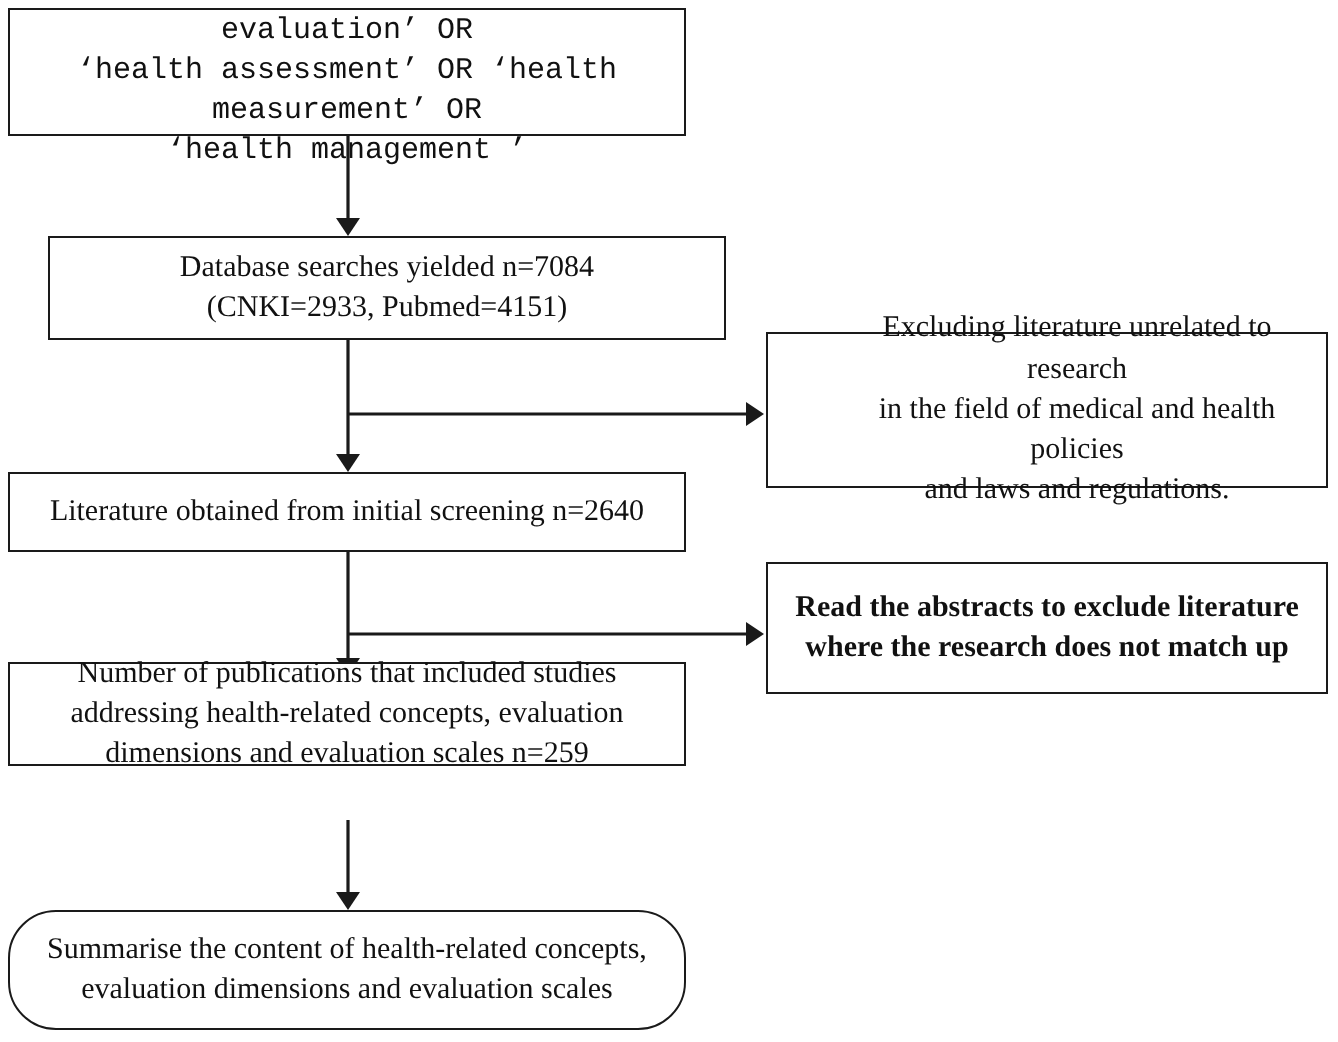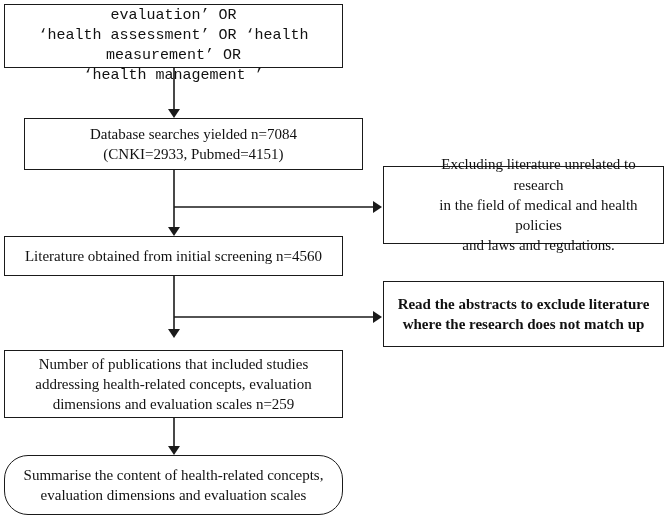--- a/index.html
+++ b/index.html
@@ -28,21 +28,21 @@
     font-size: 15px;
     line-height: 1.35;
     white-space: pre-line;
     padding: 3px 6px;
   }
   #box-search-terms   { left: 4px;   top: 4px;   width: 339px; height: 64px; font-family: Liberation Mono, monospace; }
   #box-database       { left: 4px;   top: 118px; width: 339px; height: 52px; margin-left: 20px; }
   #box-excl-unrelated { left: 383px; top: 166px; width: 281px; height: 78px; padding-left: 36px; }
   #box-initial        { left: 4px;   top: 236px; width: 339px; height: 40px; }
   #box-excl-abstracts { left: 383px; top: 281px; width: 281px; height: 66px; font-weight: bold; }
-  #box-included       { left: 4px;   top: 350px; width: 339px; height: 68px; }
+  #box-included       { left: 4px;   top: 331px; width: 339px; height: 52px; }
   #box-summary        { left: 4px;   top: 455px; width: 339px; height: 60px; border-radius: 24px; }
   .connectors {
     position: absolute;
     left: 0;
     top: 0;
     width: 669px;
     height: 521px;
     pointer-events: none;
   }
 </style>
@@ -76,21 +76,21 @@
 ‘health assessment’ OR ‘health measurement’ OR
 ‘health management ’</div>
 
   <div class="flow-box" id="box-database">Database searches yielded n=7084
 (CNKI=2933, Pubmed=4151)</div>
 
   <div class="flow-box" id="box-excl-unrelated">Excluding literature unrelated to research
 in the field of medical and health policies
 and laws and regulations.</div>
 
-  <div class="flow-box" id="box-initial">Literature obtained from initial screening n=4560</div>
+  <div class="flow-box" id="box-initial">Literature obtained from initial screening n=2640</div>
 
   <div class="flow-box" id="box-excl-abstracts">Read the abstracts to exclude literature
 where the research does not match up</div>
 
   <div class="flow-box" id="box-included">Number of publications that included studies
 addressing health-related concepts, evaluation
 dimensions and evaluation scales n=259</div>
 
   <div class="flow-box" id="box-summary">Summarise the content of health-related concepts,
 evaluation dimensions and evaluation scales</div>

